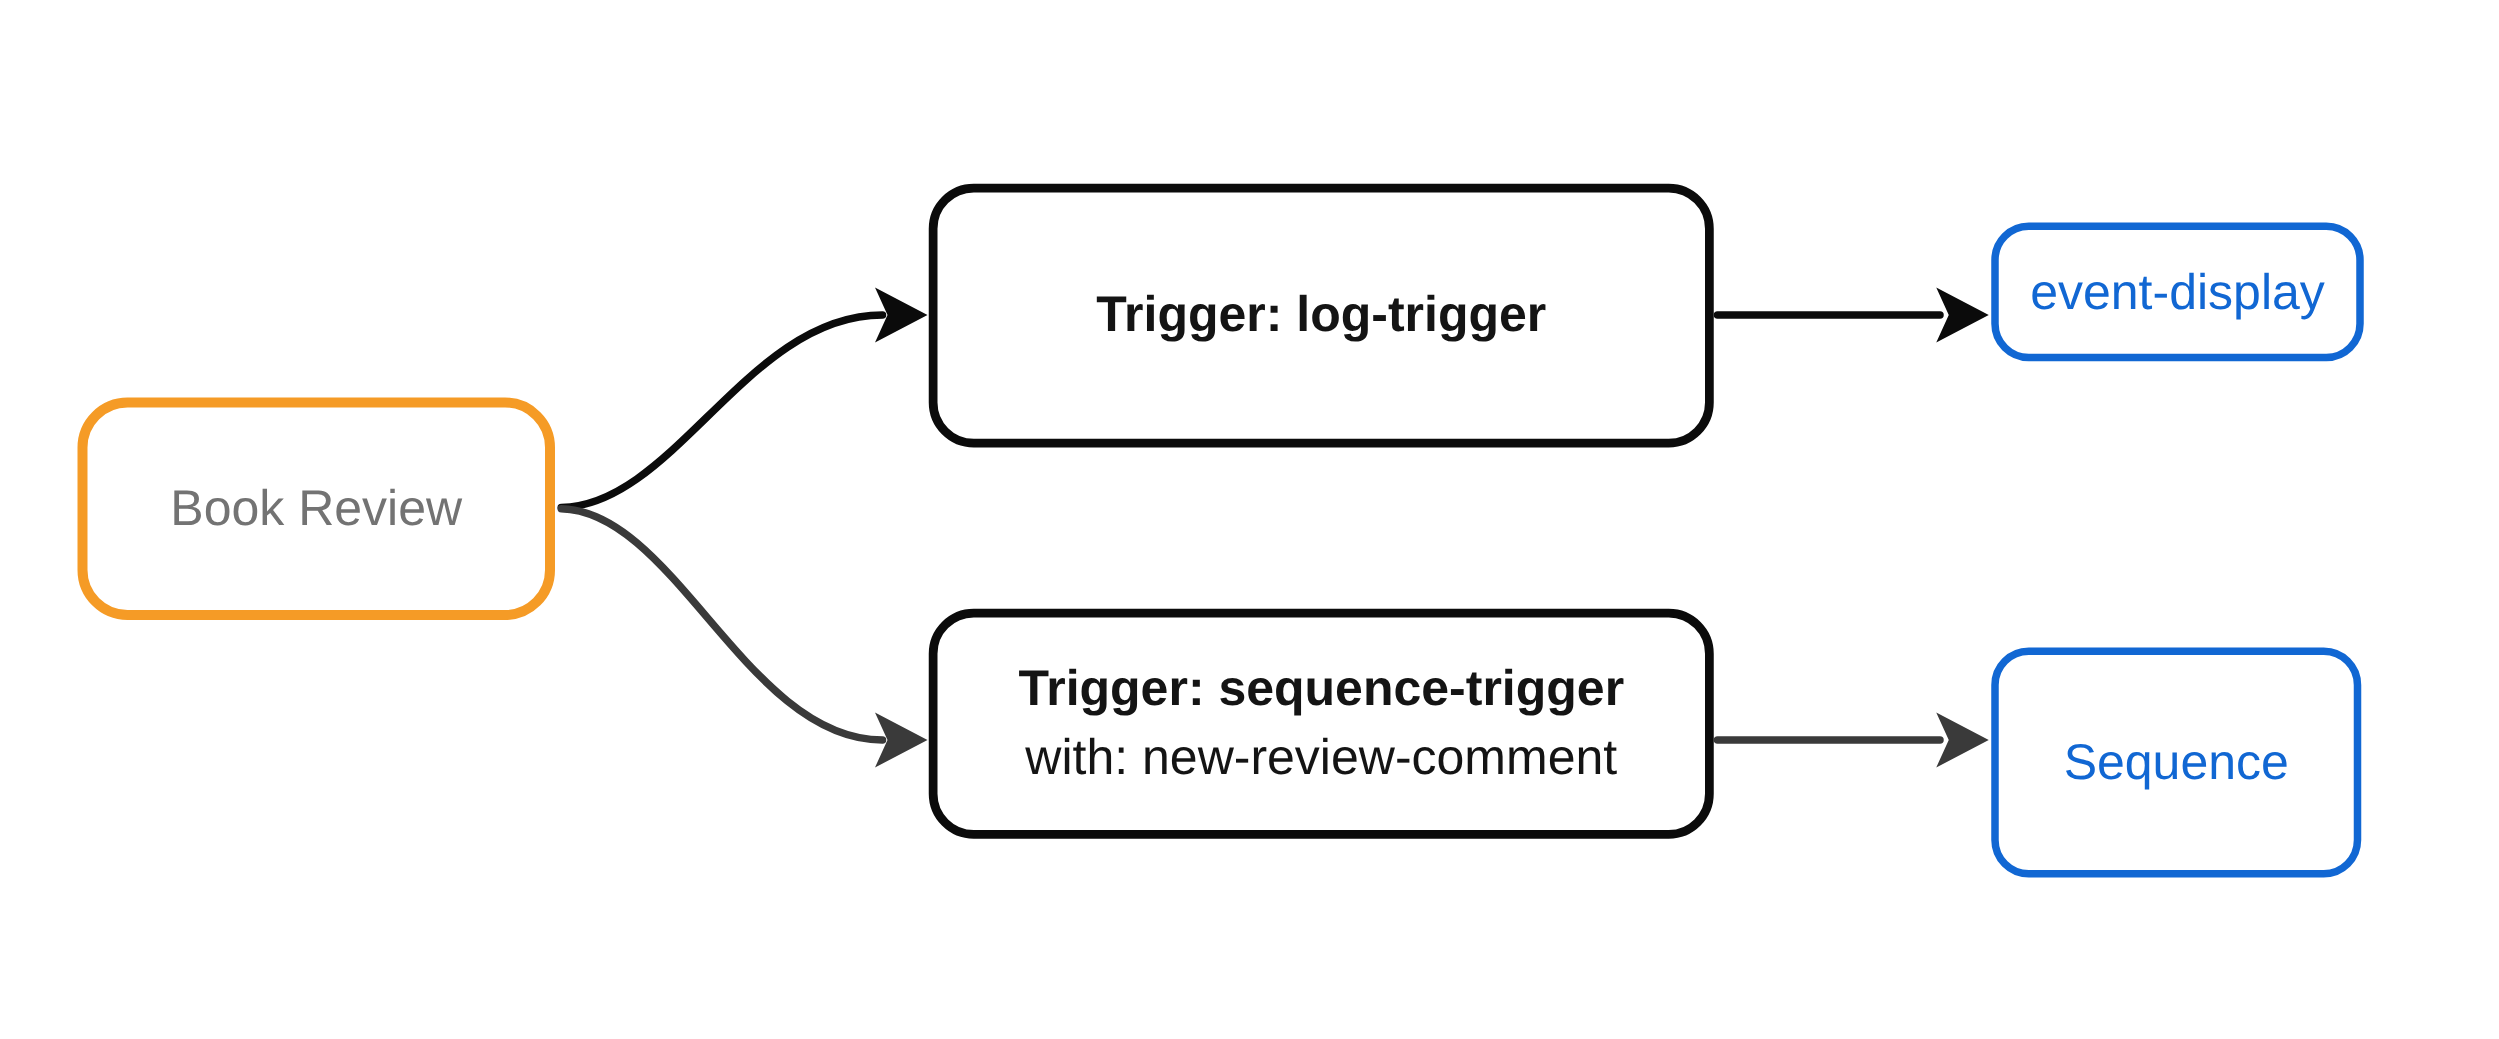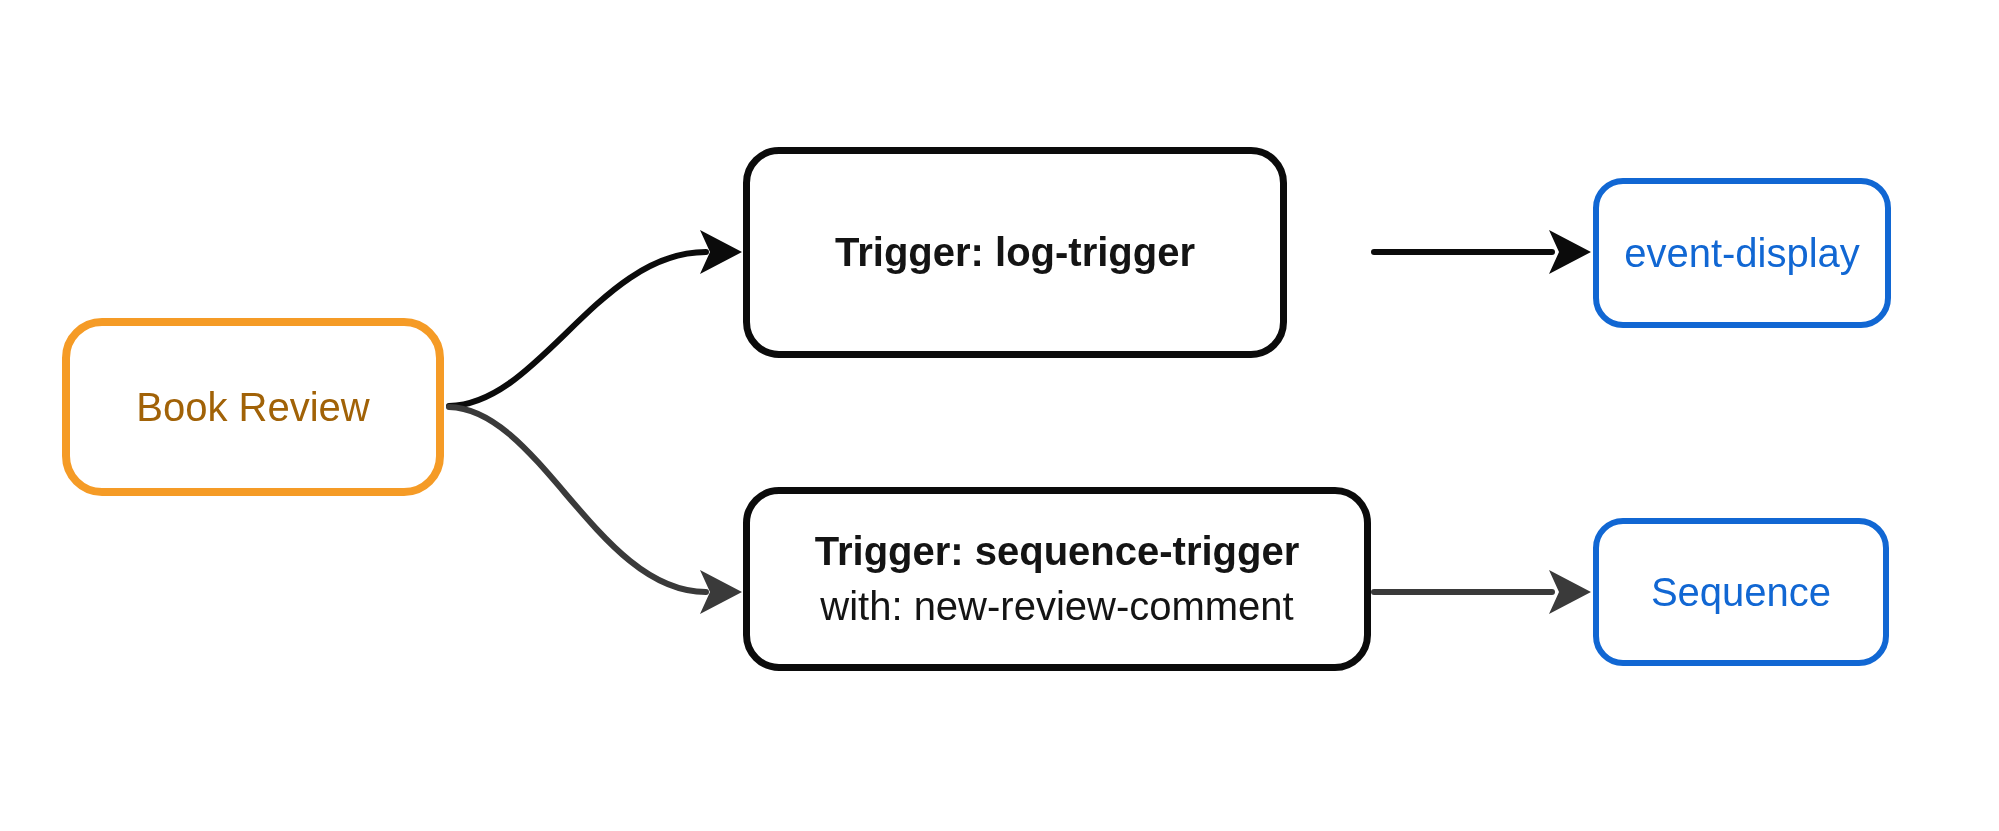--- a/index.html
+++ b/index.html
@@ -37,54 +37,54 @@
     flex-direction: column;
     align-items: center;
     justify-content: center;
     text-align: center;
   }
   .node-broker {
     left: 62px; top: 318px;
     width: 382px; height: 178px;
     border: 8px solid #f59b26;
     border-radius: 40px;
-    color: #a16207;
+    color: #737373;
     font-size: 40px;
     line-height: 57px;
   }
   .node-trigger {
     border: 7px solid #0b0b0b;
     border-radius: 36px;
     color: #141414;
     font-size: 40px;
     line-height: 55px;
   }
   .node-trigger-1 {
     left: 743px; top: 147px;
-    width: 544px; height: 211px;
+    width: 628px; height: 211px;
   }
   .node-trigger-2 {
     left: 743px; top: 487px;
     width: 628px; height: 184px;
   }
   .trigger-title { font-weight: bold; }
   .node-sink {
     border: 6px solid #1167d3;
     border-radius: 30px;
     color: #1167d3;
     font-size: 40px;
     line-height: 48px;
   }
   .node-sink-1 {
     left: 1593px; top: 178px;
-    width: 298px; height: 150px;
+    width: 298px; height: 111px;
   }
   .node-sink-2 {
     left: 1593px; top: 518px;
-    width: 296px; height: 148px;
+    width: 296px; height: 184px;
   }
 </style>
 </head>
 <body>
 
 <div class="canvas">
 
   <svg class="edges" width="1999" height="831" viewBox="0 0 1999 831">
 
     <path class="edge-primary" d="M 449 406 C 540 404, 598 252, 706 252"></path>

